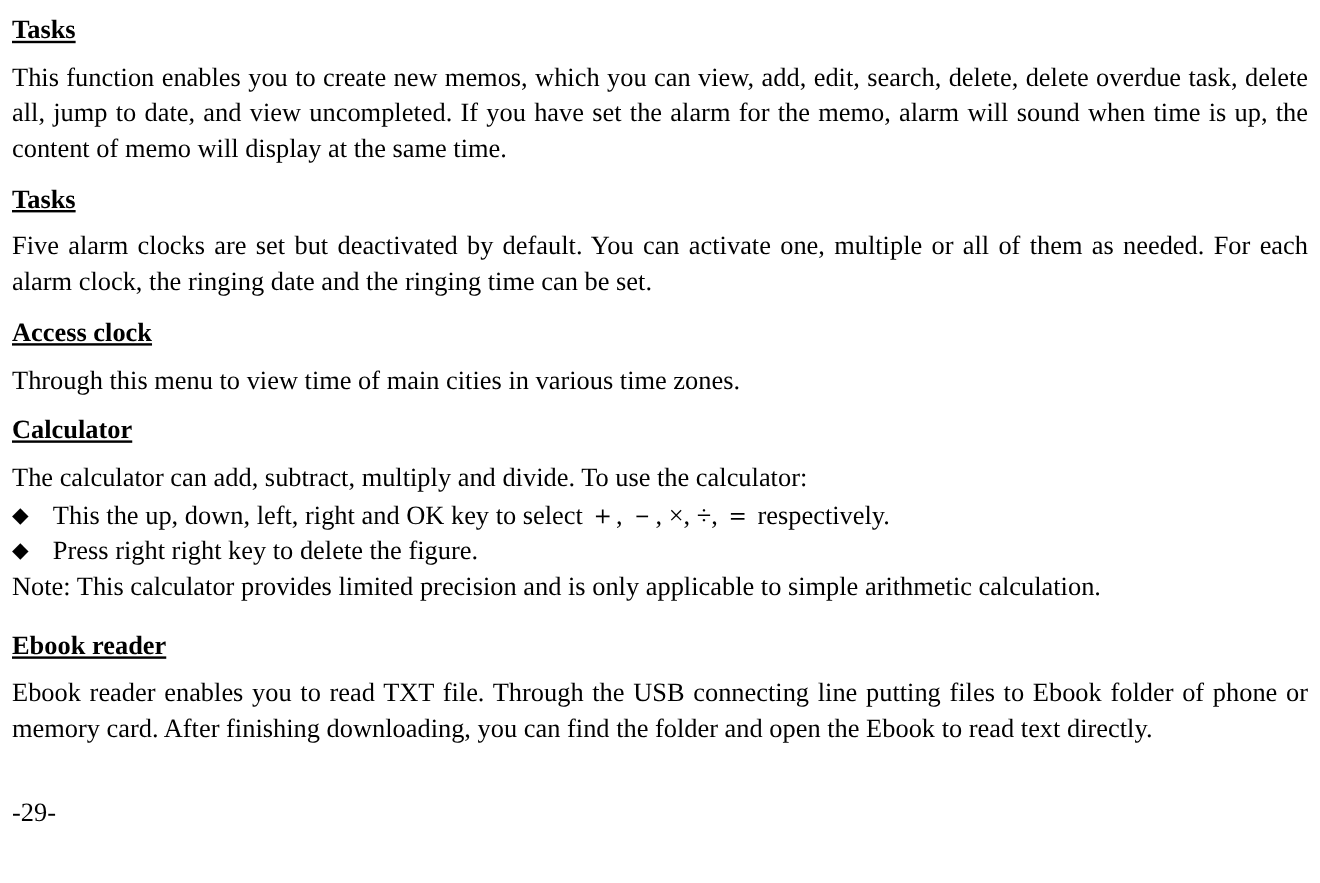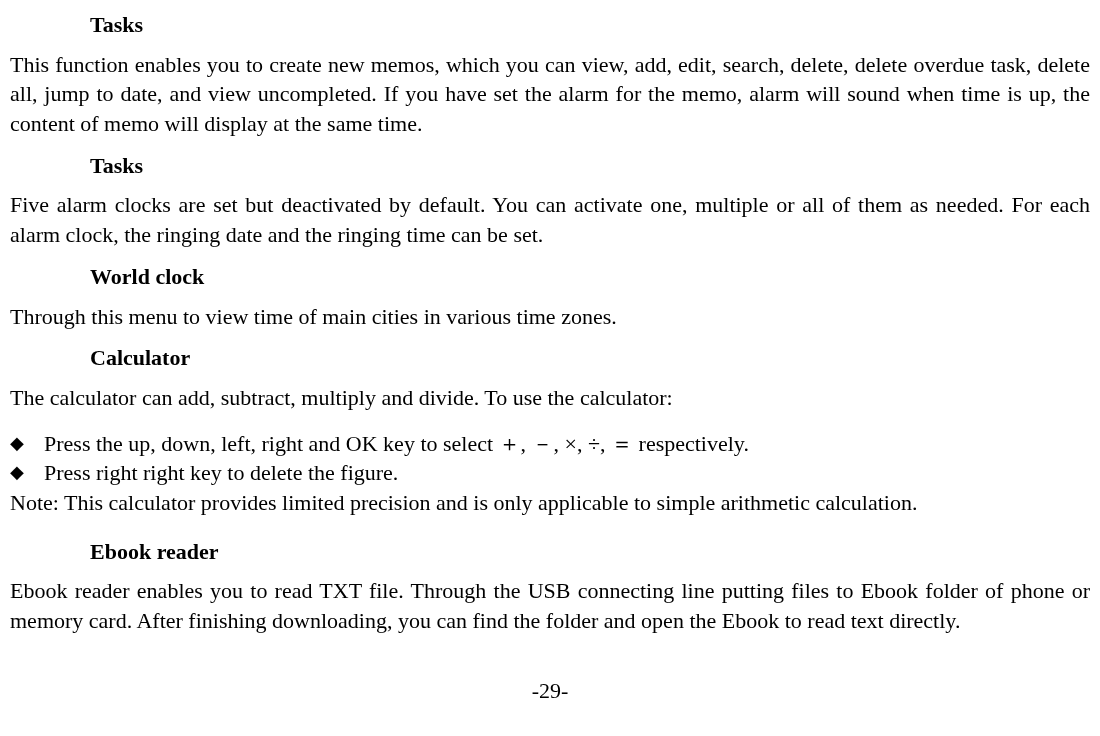--- a/index.html
+++ b/index.html
@@ -7,23 +7,23 @@
       font-size: 22px;
       line-height: 1.35;
       color: #000;
       background: #fff;
       margin: 0;
       padding: 10px 10px 0 10px;
       width: 1080px;
     }
     .heading {
       font-weight: bold;
-      margin-left: 80px;
       margin-top: 12px;
       margin-bottom: 10px;
+      text-decoration: underline;
     }
     .heading.first {
       margin-top: 0;
     }
     .para {
       text-align: justify;
       margin: 0 0 6px 0;
       font-family: Liberation Serif, serif;
     }
     .bullet-line {
@@ -38,43 +38,42 @@
       font-size: 18px;
       line-height: 28px;
     }
     .bullet-text {
       flex: 1;
     }
     .note {
       margin: 0 0 19px 0;
     }
     .page-num {
-      text-align: center;
       margin-top: 40px;
       font-size: 22px;
     }
   </style>
 </head>
 <body>
 
 <div class="heading first">Tasks</div>
 <p class="para">This function enables you to create new memos, which you can view, add, edit, search, delete, delete overdue task, delete all, jump to date, and view uncompleted. If you have set the alarm for the memo, alarm will sound when time is up, the content of memo will display at the same time.</p>
 
 <div class="heading">Tasks</div>
 <p class="para">Five alarm clocks are set but deactivated by default. You can activate one, multiple or all of them as needed. For each alarm clock, the ringing date and the ringing time can be set.</p>
 
-<div class="heading">World clock</div>
+<div class="heading">Access clock</div>
 <p class="para">Through this menu to view time of main cities in various time zones.</p>
 
 <div class="heading">Calculator</div>
-<p class="para" style="margin-bottom:16px;">The calculator can add, subtract, multiply and divide. To use the calculator:</p>
+<p class="para" style="margin-bottom:2px;">The calculator can add, subtract, multiply and divide. To use the calculator:</p>
 
 <div class="bullet-line">
   <span class="bullet-mark">◆</span>
-  <span class="bullet-text">Press the up, down, left, right and OK key to select ＋, －, ×, ÷, ＝ respectively.</span>
+  <span class="bullet-text">This the up, down, left, right and OK key to select ＋, －, ×, ÷, ＝ respectively.</span>
 </div>
 <div class="bullet-line">
   <span class="bullet-mark">◆</span>
   <span class="bullet-text">Press right right key to delete the figure.</span>
 </div>
 <p class="note">Note: This calculator provides limited precision and is only applicable to simple arithmetic calculation.</p>
 
 <div class="heading">Ebook reader</div>
 <p class="para">Ebook reader enables you to read TXT file. Through the USB connecting line putting files to Ebook folder of phone or memory card. After finishing downloading, you can find the folder and open the Ebook to read text directly.</p>
 

